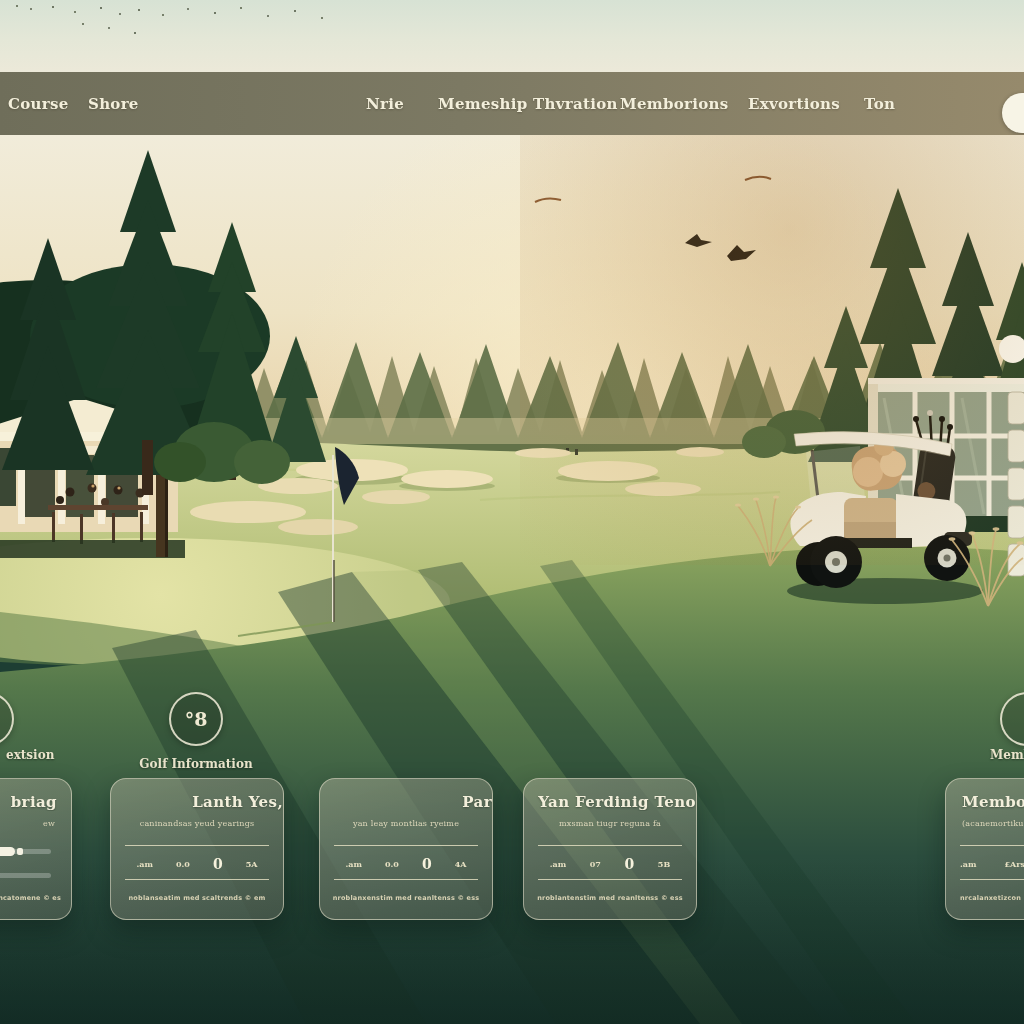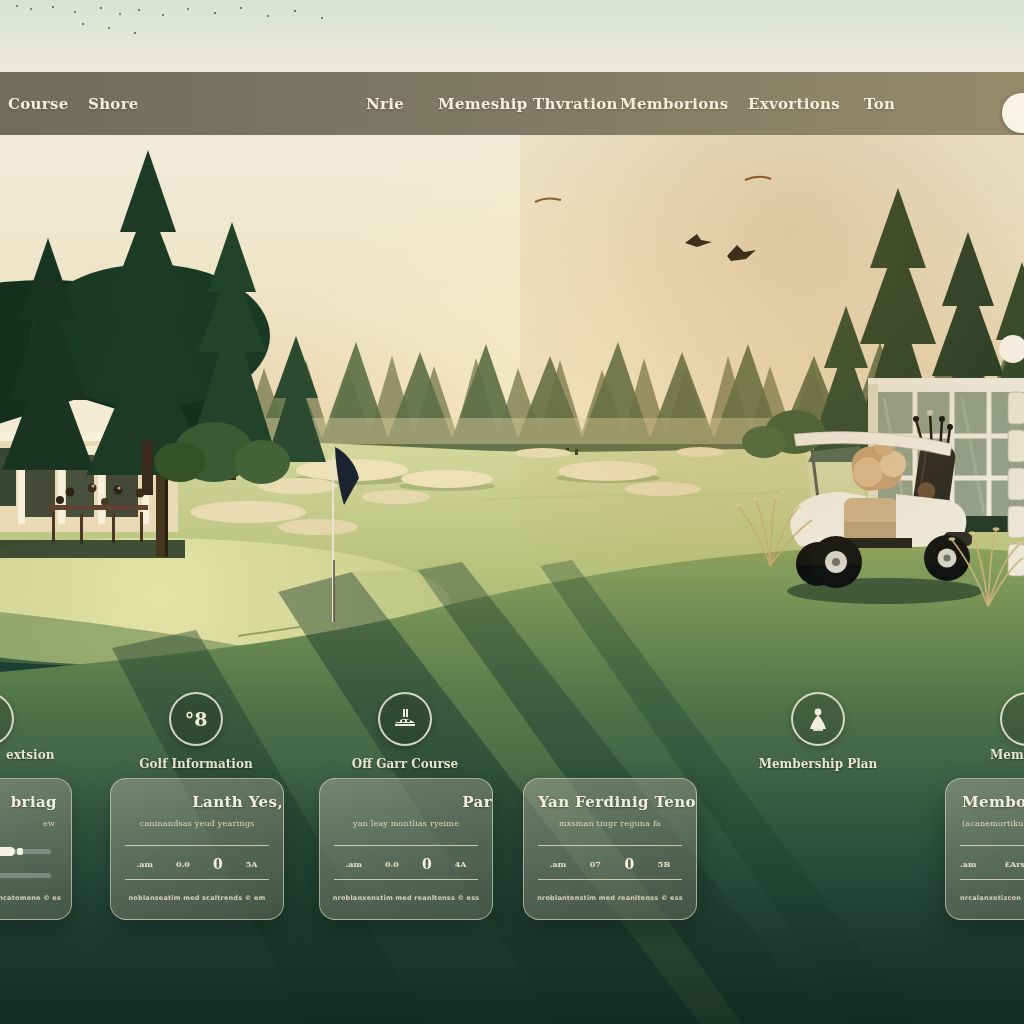--- a/index.html
+++ b/index.html
@@ -393,46 +393,22 @@
   </div>
   <div class="abs-label" style="left:0px">extsion</div>
 
   <div class="feature" style="left:196px">
     <div class="f-circle">
       <span class="glyph">°8</span>
     </div>
     <div class="f-label">Golf Information</div>
   </div>
 
-  <div class="feature" style="left:405px">
-    <div class="f-circle">
-      <svg width="28" height="28" viewBox="0 0 28 28">
-        <rect x="12" y="4" width="2" height="8" fill="#efead2"></rect>
-        <rect x="15" y="4" width="2" height="8" fill="#efead2"></rect>
-        <path d="M4,18 Q14,10 24,18 Z" fill="#efead2"></path>
-        <rect x="4" y="19" width="20" height="2" fill="#efead2"></rect>
-        <rect x="6" y="15" width="3" height="2" fill="#3a4434"></rect>
-        <rect x="11" y="15" width="3" height="2" fill="#3a4434"></rect>
-        <rect x="16" y="15" width="3" height="2" fill="#3a4434"></rect>
-      </svg>
-    </div>
-    <div class="f-label">Off Garr Course</div>
-  </div>
-
-
-  <div class="feature" style="left:818px">
-    <div class="f-circle">
-      <svg width="28" height="28" viewBox="0 0 28 28">
-        <circle cx="14" cy="7" r="3.4" fill="#f2eedb"></circle>
-        <path d="M14,10 C18,14 21,20 22,24 L6,24 C7,20 10,14 14,10 Z" fill="#f2eedb"></path>
-        <rect x="9" y="24" width="10" height="2" fill="#d9d4bc"></rect>
-      </svg>
-    </div>
-    <div class="f-label">Membership Plan</div>
-  </div>
+
+
 
   <div class="abs-circle" style="left:1000px">
     <div class="f-circle"></div>
   </div>
   <div class="abs-label" style="left:984px">Membr</div>
 
   <div class="card card1" style="left:-102px">
     <div class="c-title">briag</div>
     <div class="c-sub">ew</div>
     <div class="bar b1">

